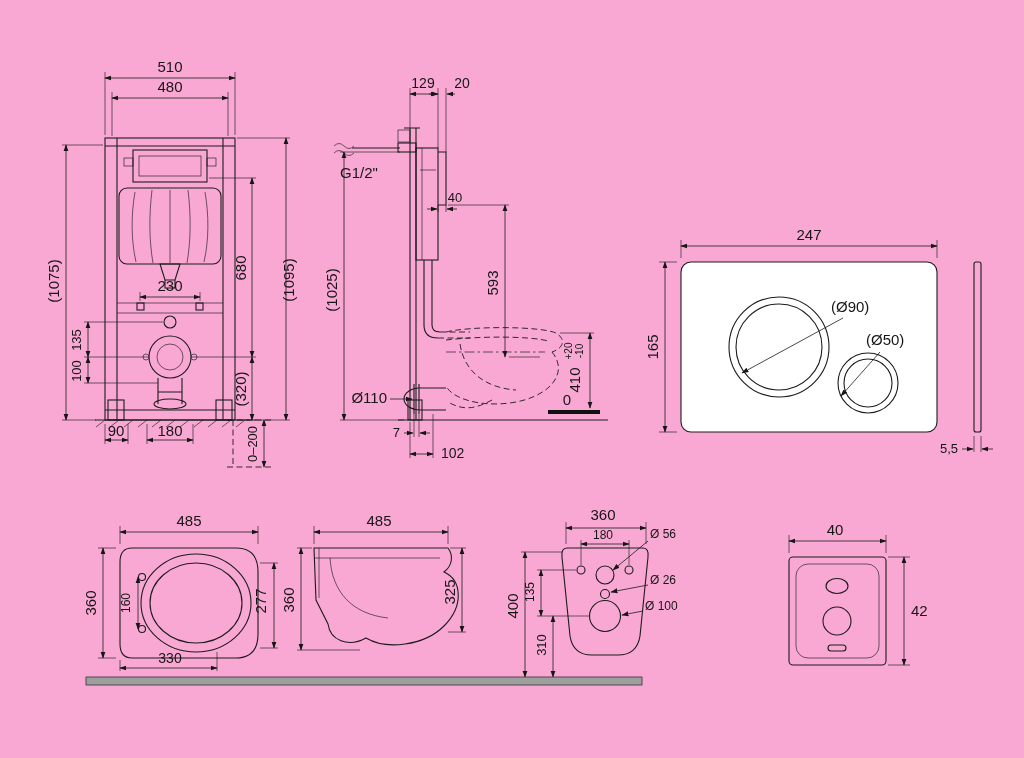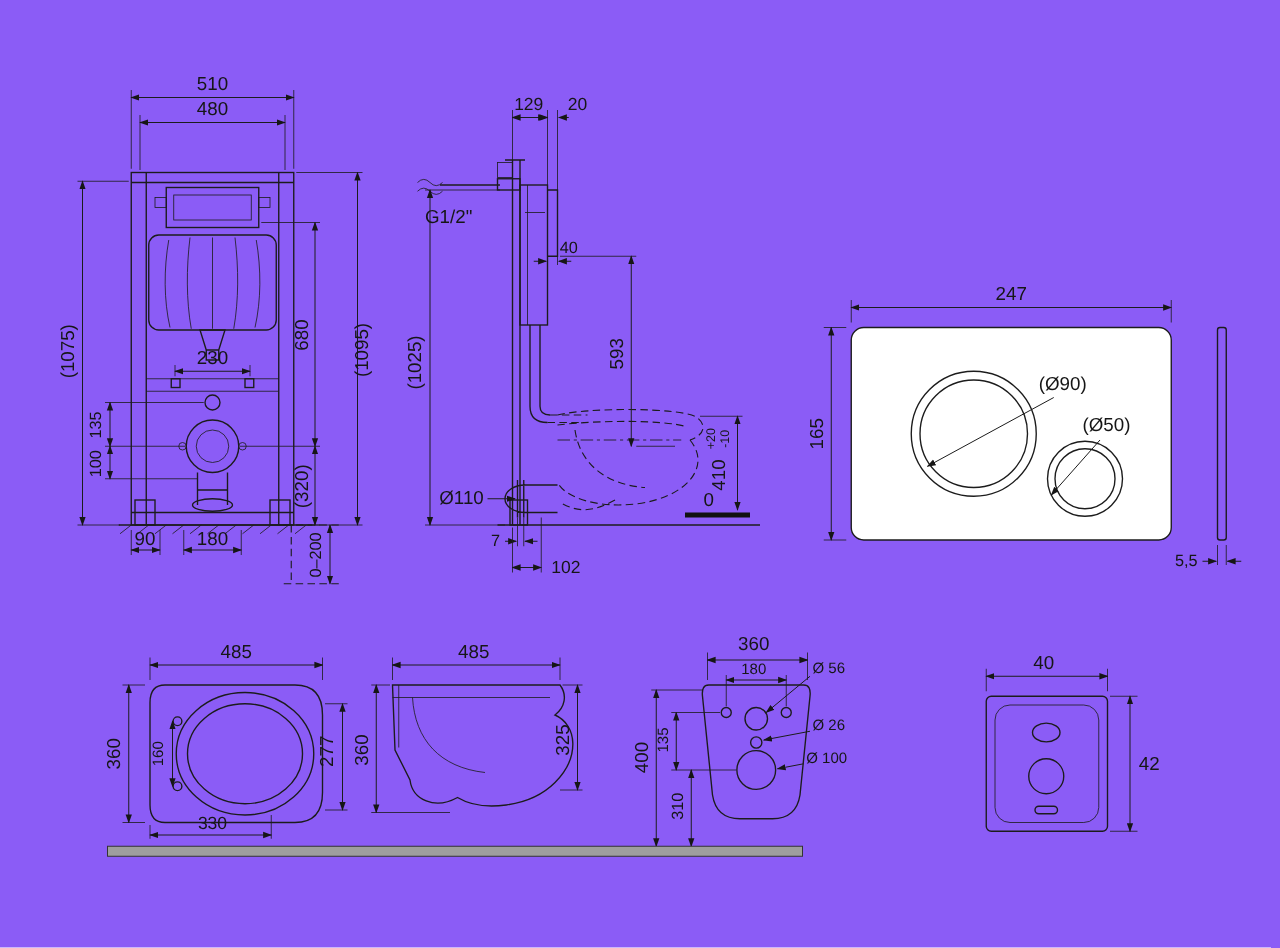--- a/index.html
+++ b/index.html
@@ -1,16 +1,16 @@
 <!DOCTYPE html>
 <html><head>
 <meta charset="utf-8">
 <style>
   html,body{margin:0;padding:0;background:#fff}
-  .stage{position:relative;width:1024px;height:758px;background:#8b5cf6;overflow:hidden}
+  .stage{position:relative;width:1024px;height:758px;background:#f9a8d4;overflow:hidden}
   svg{display:block}
   svg text{font-family:"Liberation Sans","DejaVu Sans",sans-serif;font-size:15px;fill:#161616}
   .mid{text-anchor:middle}
   .end{text-anchor:end}
   .f14{font-size:14px}.f13{font-size:13px}.f12{font-size:12px}.f10{font-size:10px}
   .ln{fill:none;stroke:#1c1c1c;stroke-width:1.1}
   .tn{fill:none;stroke:#1c1c1c;stroke-width:0.65}
   .dim{fill:none;stroke:#1c1c1c;stroke-width:0.8;marker-start:url(#arr);marker-end:url(#arr)}
   .dimE{fill:none;stroke:#1c1c1c;stroke-width:0.8;marker-end:url(#arr)}
   .ext{fill:none;stroke:#1c1c1c;stroke-width:0.65}

